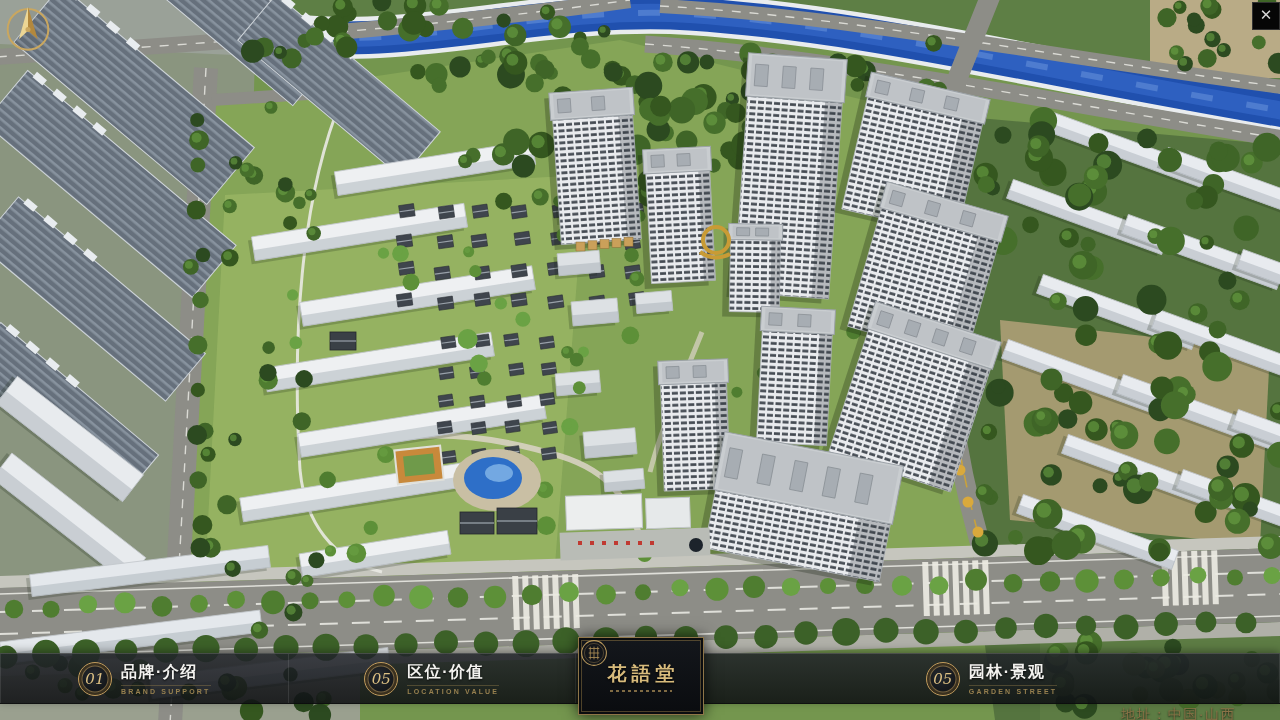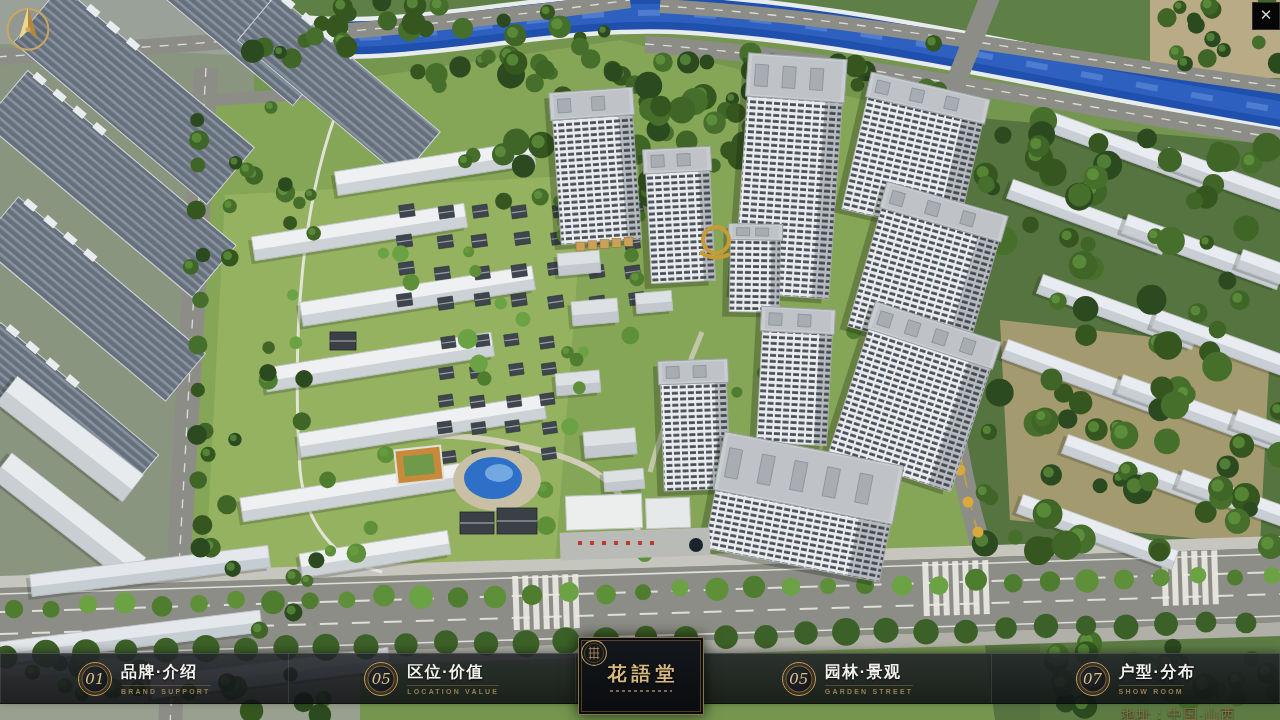--- a/index.html
+++ b/index.html
@@ -1280,27 +1280,20 @@
     <div class="logo-spacer"></div>
 
     <div class="menu-group right">
       <div class="menu-item">
         <div class="badge">05</div>
         <div class="labels">
           <span class="zh">园林·景观</span>
           <span class="en">GARDEN STREET</span>
         </div>
       </div>
-      <div class="menu-item">
-        <div class="badge">07</div>
-        <div class="labels">
-          <span class="zh">户型·分布</span>
-          <span class="en">SHOW ROOM</span>
-        </div>
-      </div>
     </div>
   </div>
 
   <div class="logo-panel">
     <svg class="logo-emblem" viewBox="0 0 40 40">
       <circle cx="20" cy="20" r="16.5" fill="#14161a" stroke="#bd9c5e" stroke-width="1.4"></circle>
       <circle cx="20" cy="20" r="12.8" fill="none" stroke="rgba(189,156,94,.55)" stroke-width=".8"></circle>
       <g stroke="#bd9c5e" stroke-width="1.1" opacity=".9">
         <line x1="13" y1="14" x2="27" y2="14"></line>
           <line x1="13" y1="20" x2="27" y2="20"></line>

